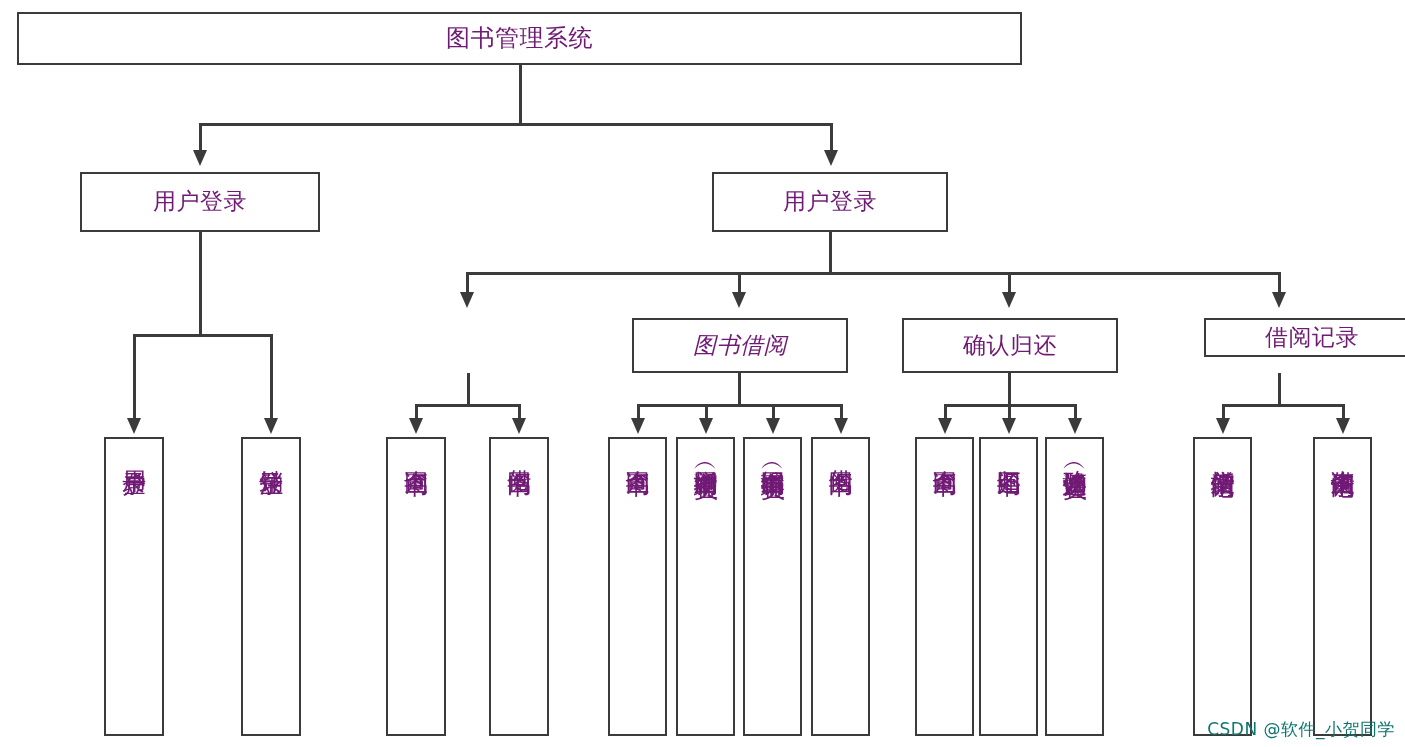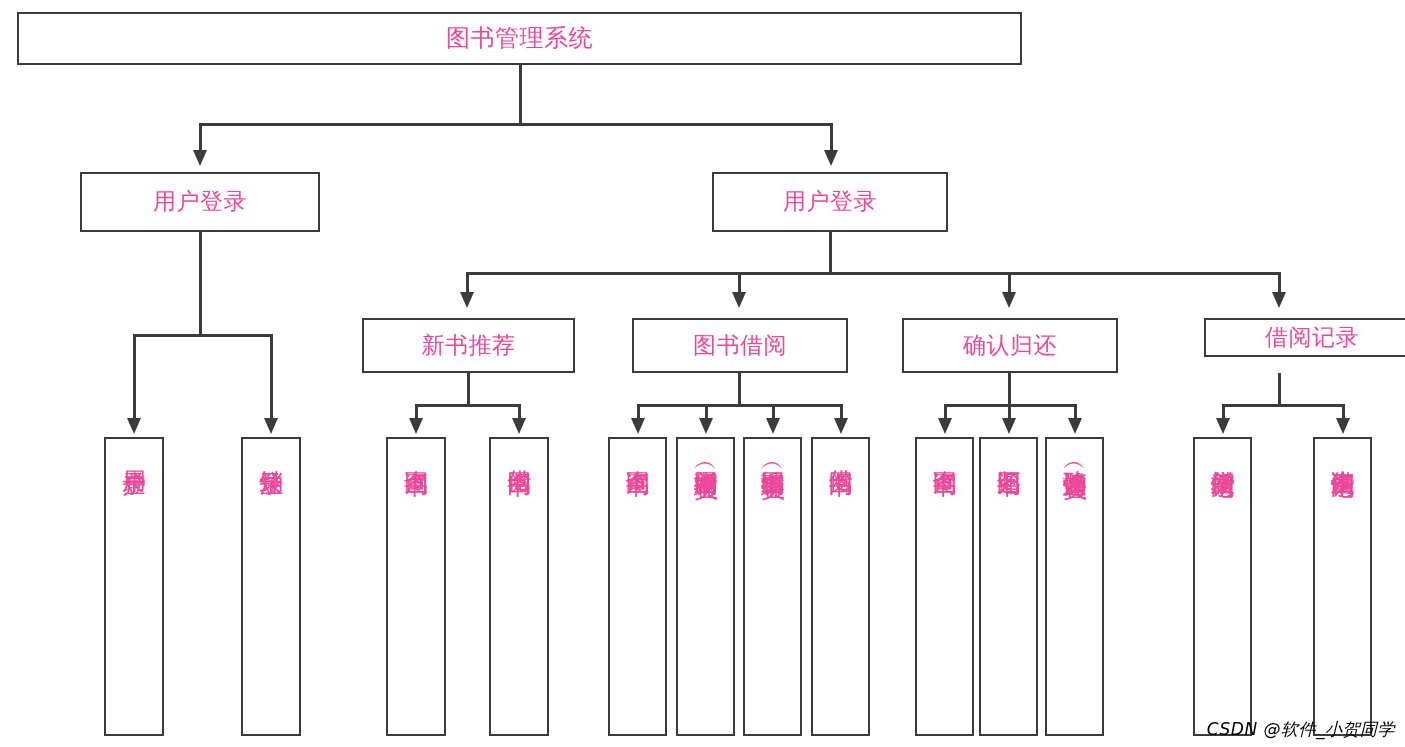--- a/index.html
+++ b/index.html
@@ -15,21 +15,21 @@
     overflow:hidden;
   }
   .node{
     position:absolute;
     box-sizing:border-box;
     background:#ffffff;
     border:2.5px solid #3b3b3b;
     display:flex;
     align-items:center;
     justify-content:center;
-    color:#ec4899;
+    color:#701a75;
   }
   .node .label{
     display:block;
     text-align:center;
     line-height:1.18;
     white-space:nowrap;
   }
   
   .node.h .label{
     font-size:23px;
@@ -61,24 +61,23 @@
     width:0;height:0;
     border-left:7px solid transparent;
     border-right:7px solid transparent;
     border-top:16px solid #3b3b3b;
   }
   .watermark{
     position:absolute;
     right:10px;
     bottom:6px;
     font-size:17px;
-    color:#000000;
+    color:#0f766e;
     white-space:nowrap;
     letter-spacing:0.5px;
-    font-style:italic;
   }
 </style>
 </head>
 <body>
 
 <div id="canvas">
 
   <div class="node root h" style="left:17px;top:12px;width:1005px;height:53px;">
     <span class="label">图书管理系统</span>
   </div>
@@ -108,24 +107,21 @@
   <div class="edge hline" style="left:466px;top:272px;width:812px;"></div>
   <div class="edge vline" style="left:466px;top:272px;height:22px;"></div>
   <div class="arrow" style="left:460px;top:292px;"></div>
   <div class="edge vline" style="left:738px;top:272px;height:22px;"></div>
   <div class="arrow" style="left:732px;top:292px;"></div>
   <div class="edge vline" style="left:1008px;top:272px;height:22px;"></div>
   <div class="arrow" style="left:1002px;top:292px;"></div>
   <div class="edge vline" style="left:1278px;top:272px;height:22px;"></div>
   <div class="arrow" style="left:1272px;top:292px;"></div>
 
-  <div class="node h" style="left:362px;top:318px;width:213px;height:55px;">
-    <span class="label">新书推荐</span>
-  </div>
-  <div class="node h" style="left:632px;top:318px;width:216px;height:55px;">
+  <div class="node h" style="left:632px;top:318px;width:216px;height:55px;font-style:italic;">
     <span class="label">图书借阅</span>
   </div>
   <div class="node h" style="left:902px;top:318px;width:216px;height:55px;">
     <span class="label">确认归还</span>
   </div>
   <div class="node h" style="left:1204px;top:318px;width:216px;height:39px;">
     <span class="label">借阅记录</span>
   </div>
 
   <div class="edge vline" style="left:467px;top:373px;height:33px;"></div>

